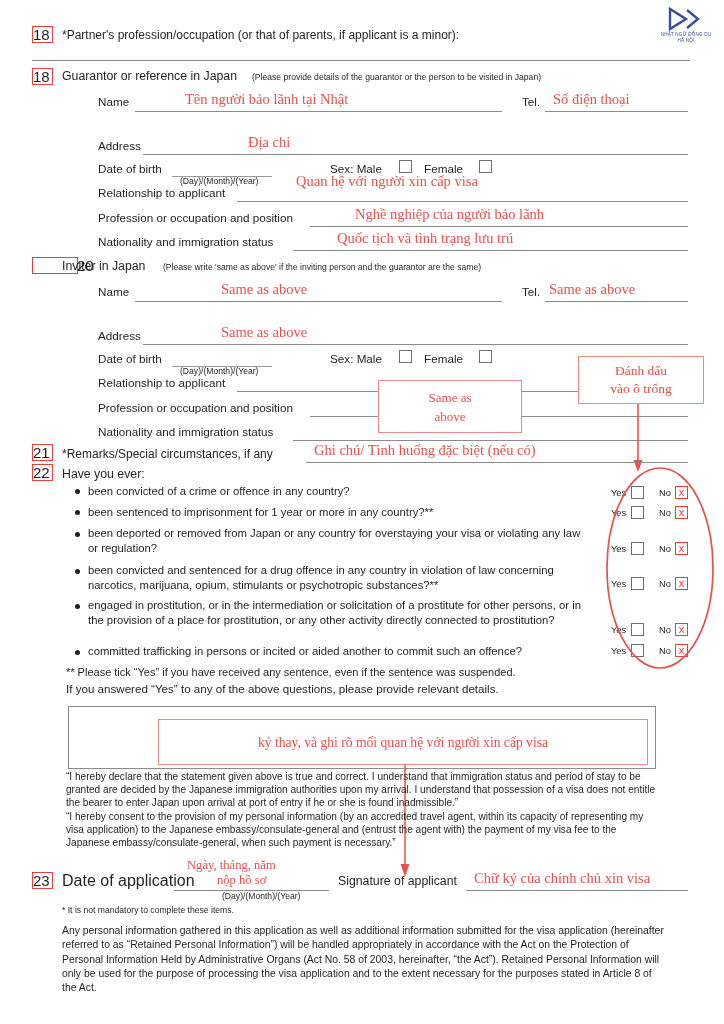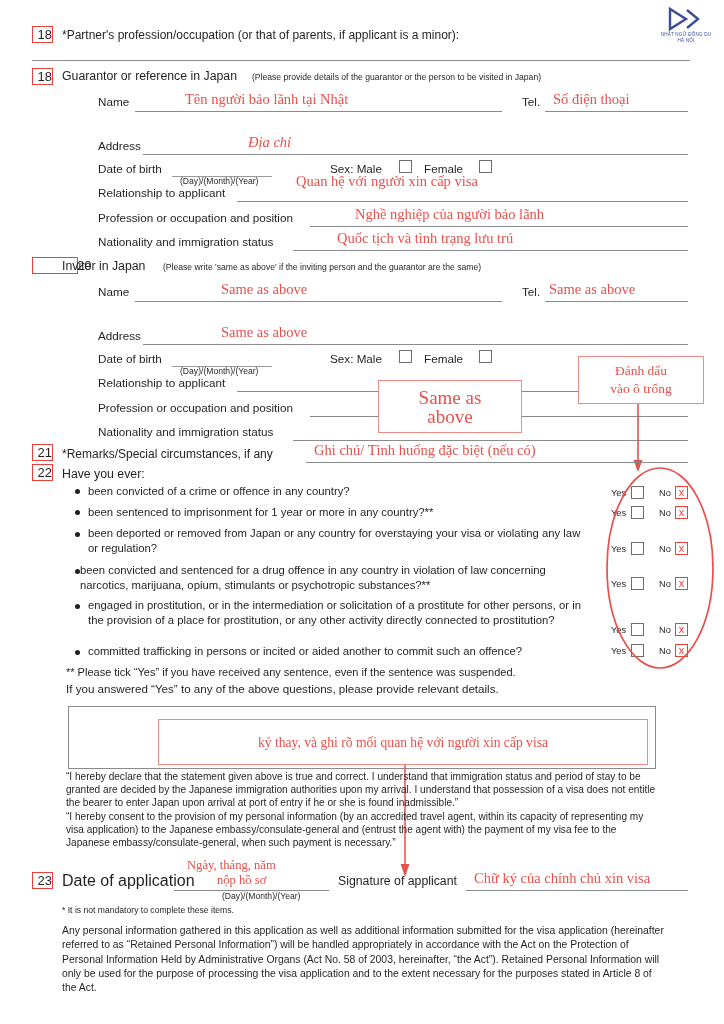--- a/index.html
+++ b/index.html
@@ -14,23 +14,23 @@
     color: #231f20;
     overflow: hidden;
   }
 
   
   .abs { position: absolute; }
   .num-box {
     position: absolute;
     width: 21px; height: 17px;
     border: 1.4px solid #e8413c;
-    font-size: 13px;
+    font-size: 15px;
     line-height: 15px;
-    text-align: right;
+    text-align: left;
     color: #231f20;
     font-family: "Liberation Sans", sans-serif;
   }
   .lbl {
     position: absolute;
     font-size: 11.7px;
     line-height: 14px;
     color: #231f20;
     white-space: nowrap;
   }
@@ -153,21 +153,21 @@
 
 <div class="lbl" style="left:98px; top:95px;">Name</div>
 <div class="rule" style="left:135px; top:111px; width:367px;"></div>
 <div class="vn" style="left:185px; top:91px;">Tên người bảo lãnh tại Nhật</div>
 <div class="lbl" style="left:522px; top:95px;">Tel.</div>
 <div class="rule" style="left:545px; top:111px; width:143px;"></div>
 <div class="vn" style="left:553px; top:91px;">Số điện thoại</div>
 
 <div class="lbl" style="left:98px; top:139px;">Address</div>
 <div class="rule" style="left:143px; top:154px; width:545px;"></div>
-<div class="vn" style="left:248px; top:134px;font-style:italic;">Địa chỉ</div>
+<div class="vn" style="left:248px; top:134px;">Địa chỉ</div>
 
 <div class="lbl" style="left:98px; top:162px;">Date of birth</div>
 <div class="rule-thin" style="left:172px; top:176px; width:100px;"></div>
 <div class="lbl-sm" style="left:180px; top:176px;">(Day)/(Month)/(Year)</div>
 <div class="lbl" style="left:330px; top:162px;">Sex: Male</div>
 <div class="cbox" style="left:399px; top:160px;"></div>
 <div class="lbl" style="left:424px; top:162px;">Female</div>
 <div class="cbox" style="left:479px; top:160px;"></div>
 
 <div class="lbl" style="left:98px; top:186px;">Relationship to applicant</div>
@@ -207,21 +207,21 @@
 
 <div class="lbl" style="left:98px; top:376px;">Relationship to applicant</div>
 <div class="rule" style="left:237px; top:391px; width:451px;"></div>
 
 <div class="lbl" style="left:98px; top:401px;">Profession or occupation and position</div>
 <div class="rule" style="left:310px; top:416px; width:378px;"></div>
 
 <div class="lbl" style="left:98px; top:425px;">Nationality and immigration status</div>
 <div class="rule" style="left:293px; top:440px; width:395px;"></div>
 
-<div class="callout" style="left:378px; top:380px; width:144px; height:53px; font-size:19px; line-height:19px;">
+<div class="callout" style="left:378px; top:380px; width:144px; height:53px; font-size:13px; line-height:19px;">
   <div>Same as</div>
   <div>above</div>
 </div>
 
 <div class="callout" style="left:578px; top:356px; width:126px; height:48px; font-size:13.5px; line-height:18px;">
   <div>Đánh dấu</div>
   <div>vào ô trống</div>
 </div>
 
 <svg class="abs" style="left:626px; top:404px; width:24px; height:70px;">
@@ -252,21 +252,21 @@
 <div class="cbox marked" style="left:675px; top:506px;"></div>
 
 <div class="bullet" style="left:75px; top:532px;"></div>
 <div class="qtext" style="left:88px; top:526px; width:500px;">been deported or removed from Japan or any country for overstaying your visa or violating any law or regulation?</div>
 <div class="yn" style="left:611px; top:543px;">Yes</div>
 <div class="cbox" style="left:631px; top:542px;"></div>
 <div class="yn" style="left:659px; top:543px;">No</div>
 <div class="cbox marked" style="left:675px; top:542px;"></div>
 
 <div class="bullet" style="left:75px; top:569px;"></div>
-<div class="qtext" style="left:80px; top:563px; width:500px;">been convicted and sentenced for a drug offence in any country in violation of law concerning narcotics, marijuana, opium, stimulants or psychotropic substances?**</div>
+<div class="qtext" style="left:88px; top:563px; width:500px;">been convicted and sentenced for a drug offence in any country in violation of law concerning narcotics, marijuana, opium, stimulants or psychotropic substances?**</div>
 <div class="yn" style="left:611px; top:578px;">Yes</div>
 <div class="cbox" style="left:631px; top:577px;"></div>
 <div class="yn" style="left:659px; top:578px;">No</div>
 <div class="cbox marked" style="left:675px; top:577px;"></div>
 
 <div class="bullet" style="left:75px; top:604px;"></div>
 <div class="qtext" style="left:88px; top:598px; width:500px;">engaged in prostitution, or in the intermediation or solicitation of a prostitute for other persons, or in the provision of a place for prostitution, or any other activity directly connected to prostitution?</div>
 <div class="yn" style="left:611px; top:624px;">Yes</div>
 <div class="cbox" style="left:631px; top:623px;"></div>
 <div class="yn" style="left:659px; top:624px;">No</div>

